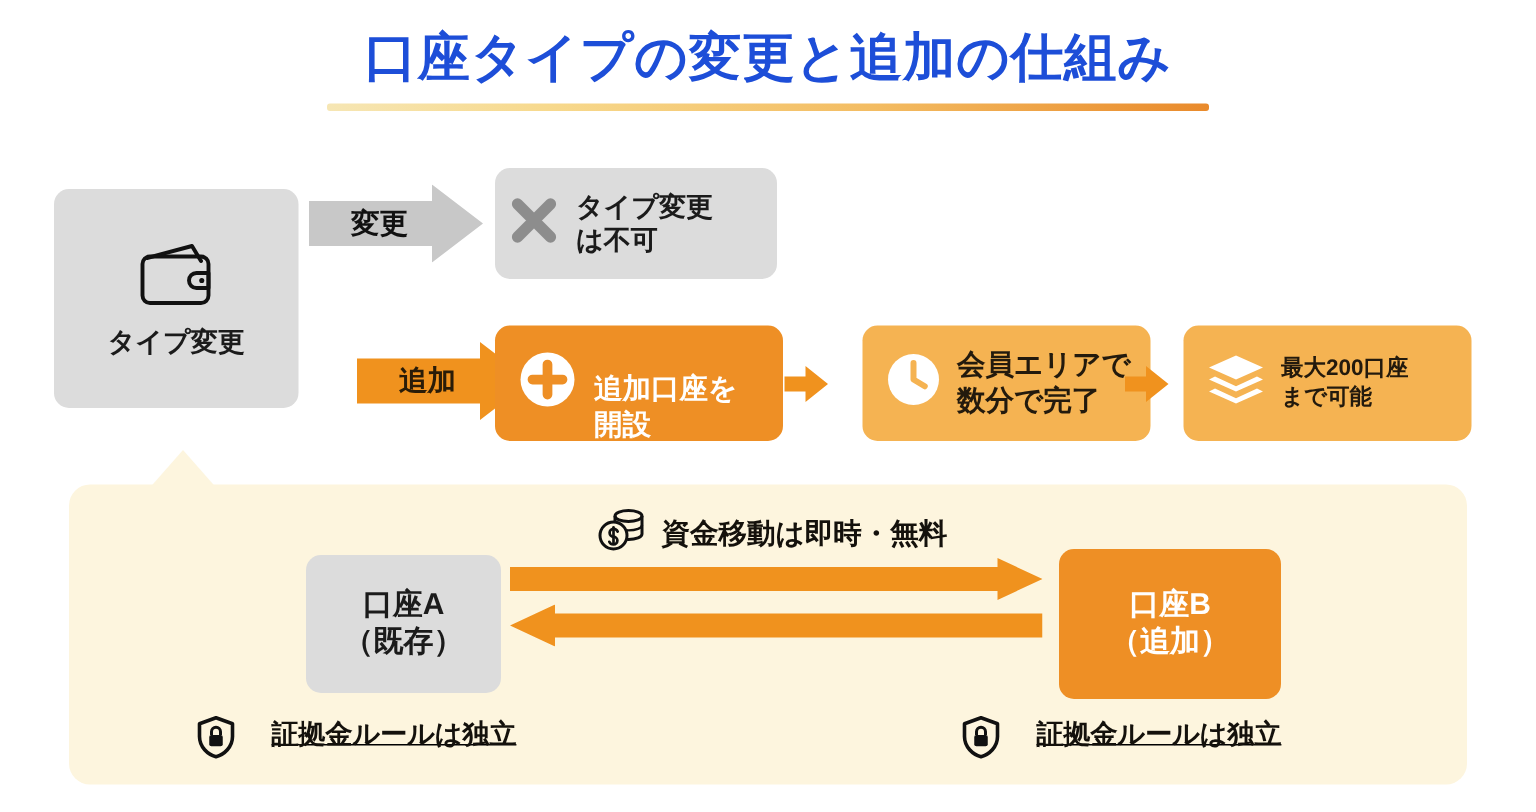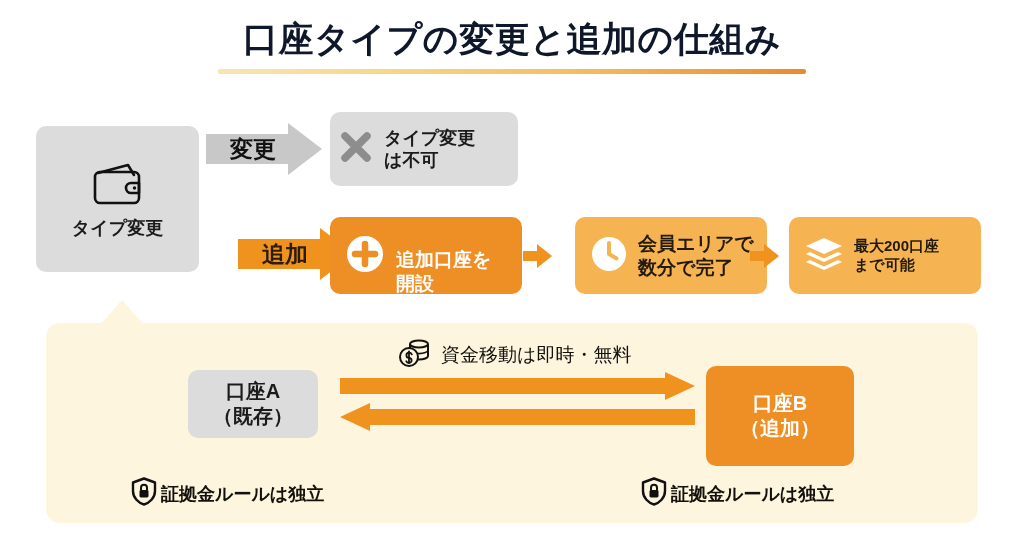--- a/index.html
+++ b/index.html
@@ -8,21 +8,21 @@
     background:#ffffff;
     font-family:"Liberation Sans","DejaVu Sans",sans-serif;
     overflow:hidden;
     position:relative;
   }
   #stage{position:relative;width:1024px;height:541px;background:#fff;}
 
   
   .title-wrap{position:absolute;left:0;top:18px;width:1024px;text-align:center;}
   .title{
-    font-size:35px;font-weight:bold;color:#0f172a;letter-spacing:.5px;
+    font-size:35px;font-weight:bold;color:#1d4ed8;letter-spacing:.5px;
     line-height:1.2;white-space:nowrap;
   }
   .title-underline{
     margin:9px auto 0;width:588px;height:5px;border-radius:2px;
     background:linear-gradient(90deg,#f6e6b4 0%,#f7d98d 25%,#f3bc62 62%,#e98a2b 100%);
   }
 
   
   .box{position:absolute;border-radius:10px;display:flex;align-items:center;
        justify-content:center;box-sizing:border-box;}
@@ -49,56 +49,56 @@
   #member-area-box{left:555px;top:217px;width:192px;height:77px;
     justify-content:flex-start;padding-left:14px;gap:9px;margin-left:20px;}
   #member-area-box .lbl{font-size:19px;text-align:left;}
   #max-accounts-box{left:789px;top:217px;width:192px;height:77px;
     justify-content:flex-start;padding-left:14px;gap:9px;}
   #max-accounts-box .lbl{font-size:15px;text-align:left;}
 
   
   .block-arrow{position:absolute;display:flex;align-items:center;justify-content:center;}
   .block-arrow .ba-shape{position:absolute;inset:0;}
-  .block-arrow .ba-text{position:relative;font-weight:bold;font-size:23px;
+  .block-arrow .ba-text{position:relative;font-weight:bold;font-size:19px;
     color:#111;margin-right:22px;}
   #arrow-change{left:206px;top:123px;width:116px;height:52px;}
   #arrow-add{left:206px;top:228px;width:116px;height:52px;margin-left:32px;}
   #arrow-add .ba-text{color:#2a1c08;}
 
   
   .chev{position:absolute;width:34px;height:34px;}
 
   
   #bottom-panel{position:absolute;left:46px;top:323px;width:932px;height:200px;
     background:#fdf5de;border-radius:14px;}
   #panel-pointer{position:absolute;left:100px;top:300px;width:0;height:0;
     border-left:22px solid transparent;border-right:22px solid transparent;
     border-bottom:25px solid #fdf5de;}
 
-  #account-a{left:188px;top:370px;width:130px;height:68px;flex-direction:column;}
+  #account-a{left:204px;top:370px;width:130px;height:92px;flex-direction:column;}
   #account-a .lbl{font-size:20px;}
   #account-b{left:706px;top:366px;width:148px;height:100px;flex-direction:column;}
   #account-b .lbl{font-size:20px;}
 
   
   #transfer-caption{position:absolute;left:398px;top:337px;display:flex;
     align-items:center;gap:9px;}
-  #transfer-caption .cap-text{font-size:19px;font-weight:normal;color:#14110c;white-space:nowrap;}
+  #transfer-caption .cap-text{font-size:19px;font-weight:bold;color:#14110c;white-space:nowrap;}
 
   
   #arrow-right-flow{position:absolute;left:340px;top:372px;width:355px;height:28px;}
   #arrow-left-flow{position:absolute;left:340px;top:403px;width:355px;height:28px;}
 
   
   #warn-note{position:absolute;left:398px;top:437px;display:flex;align-items:center;gap:7px;}
   #warn-note .warn-text{font-size:15px;font-weight:bold;color:#201a10;white-space:nowrap;}
 
   
-  .footnote{position:absolute;display:flex;align-items:center;gap:4px;}
+  .footnote{position:absolute;display:flex;gap:24px;text-decoration:underline;}
   .footnote .fn-text{font-size:18px;font-weight:bold;color:#14110c;white-space:nowrap;}
   #footnote-left{left:131px;top:477px;}
   #footnote-right{left:641px;top:477px;}
 
   .ico{display:block;flex:none;}
 </style>
 </head>
 <body>
 
 <div id="stage">

